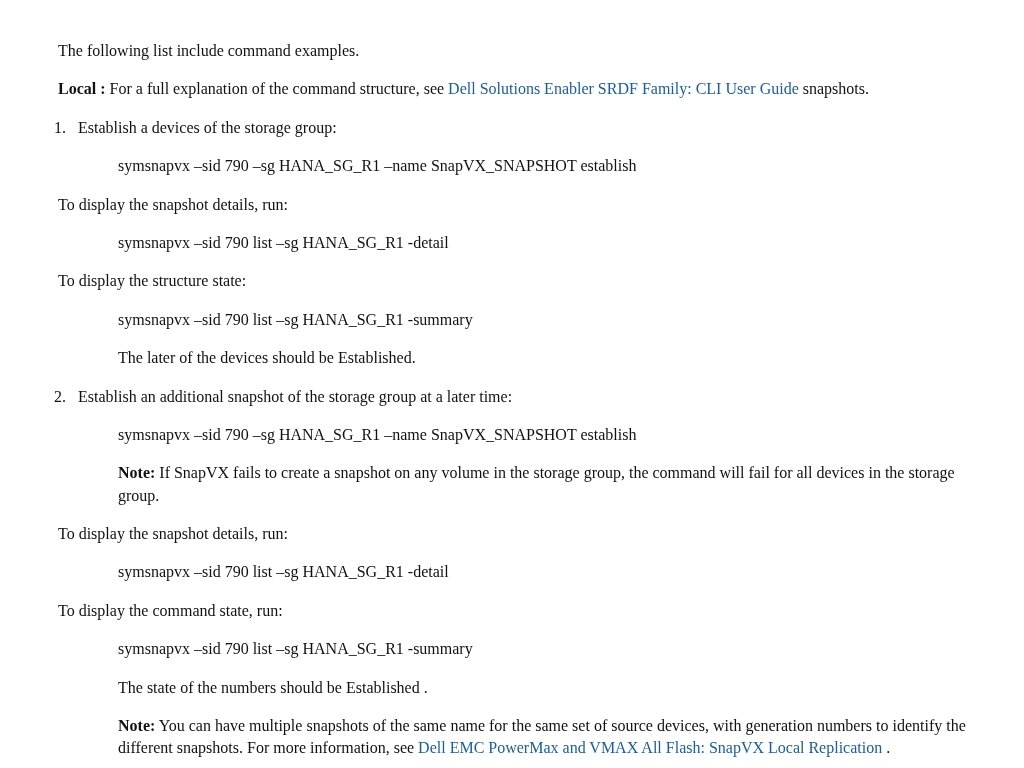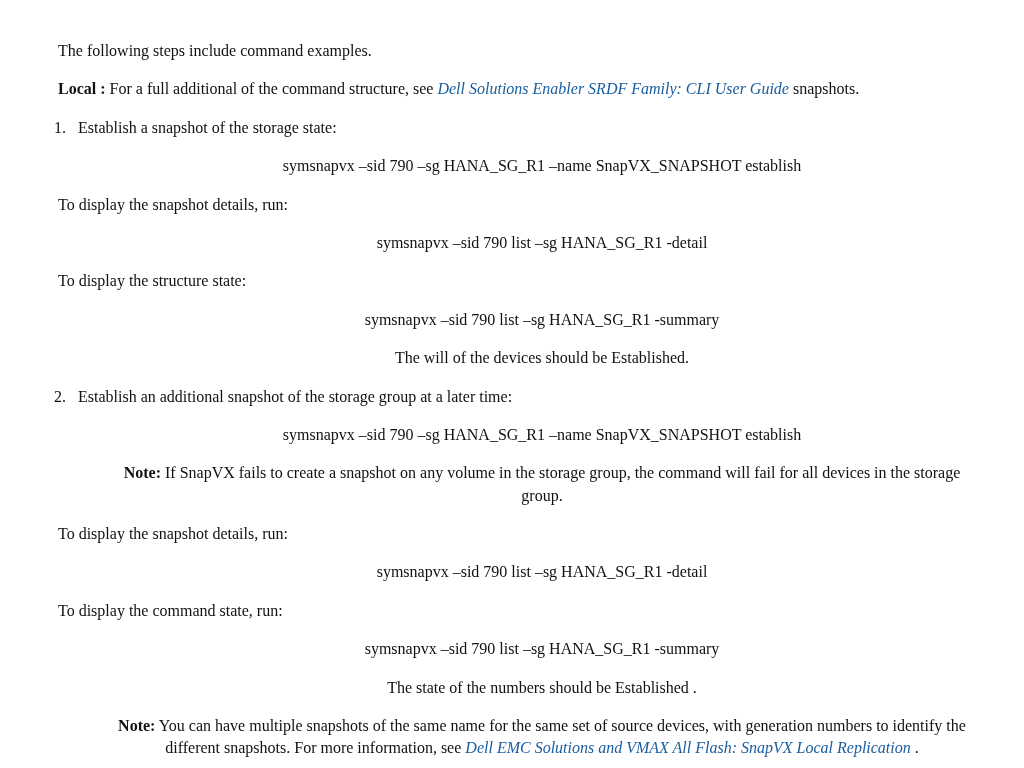--- a/index.html
+++ b/index.html
@@ -10,68 +10,66 @@
     margin: 0;
     padding: 40px 58px 40px 58px;
     width: 1024px;
     box-sizing: border-box;
   }
   p {
     margin: 0 0 16px 0;
   }
   .link {
     color: #1a5ea0;
-    font-style: italic;
   }
   .bold {
     font-weight: bold;
   }
   .indent1 {
     margin-left: 60px;
-    text-align: center;
   }
   .list-item {
     display: flex;
     margin-bottom: 16px;
   }
   .list-item .num {
     width: 24px;
     flex-shrink: 0;
     text-align: left;
     margin-left: -4px;
   }
   .list-item .txt {
     flex: 1;
   }
 </style>
 </head>
 <body>
 
-<p>The following steps include command examples.</p>
+<p>The following list include command examples.</p>
 
 <p>
-  <span class="bold">Local :</span><span> For a full additional of the command structure, see </span><span class="link">Dell Solutions Enabler SRDF Family: CLI User Guide</span><span> snapshots.</span>
+  <span class="bold">Local :</span><span> For a full explanation of the command structure, see </span><span class="link">Dell Solutions Enabler SRDF Family: CLI User Guide</span><span> snapshots.</span>
 </p>
 
 <div class="list-item">
   <div class="num">1.</div>
-  <div class="txt">Establish a snapshot of the storage state:</div>
+  <div class="txt">Establish a devices of the storage group:</div>
 </div>
 
 <p class="indent1">symsnapvx –sid 790 –sg HANA_SG_R1 –name SnapVX_SNAPSHOT establish</p>
 
 <p>To display the snapshot details, run:</p>
 
 <p class="indent1">symsnapvx –sid 790 list –sg HANA_SG_R1 -detail</p>
 
 <p>To display the structure state:</p>
 
 <p class="indent1">symsnapvx –sid 790 list –sg HANA_SG_R1 -summary</p>
 
-<p class="indent1">The will of the devices should be Established.</p>
+<p class="indent1">The later of the devices should be Established.</p>
 
 <div class="list-item">
   <div class="num">2.</div>
   <div class="txt">Establish an additional snapshot of the storage group at a later time:</div>
 </div>
 
 <p class="indent1">symsnapvx –sid 790 –sg HANA_SG_R1 –name SnapVX_SNAPSHOT establish</p>
 
 <p class="indent1">
   <span class="bold">Note:</span><span> If SnapVX fails to create a snapshot on any volume in the storage group, the command will fail for all devices in the storage group.</span>
@@ -81,14 +79,14 @@
 
 <p class="indent1">symsnapvx –sid 790 list –sg HANA_SG_R1 -detail</p>
 
 <p>To display the command state, run:</p>
 
 <p class="indent1">symsnapvx –sid 790 list –sg HANA_SG_R1 -summary</p>
 
 <p class="indent1">The state of the numbers should be Established .</p>
 
 <p class="indent1">
-  <span class="bold">Note:</span><span> You can have multiple snapshots of the same name for the same set of source devices, with generation numbers to identify the different snapshots. For more information, see </span><span class="link">Dell EMC Solutions and VMAX All Flash: SnapVX Local Replication</span><span> .</span>
+  <span class="bold">Note:</span><span> You can have multiple snapshots of the same name for the same set of source devices, with generation numbers to identify the different snapshots. For more information, see </span><span class="link">Dell EMC PowerMax and VMAX All Flash: SnapVX Local Replication</span><span> .</span>
 </p>
 
 </body></html>

